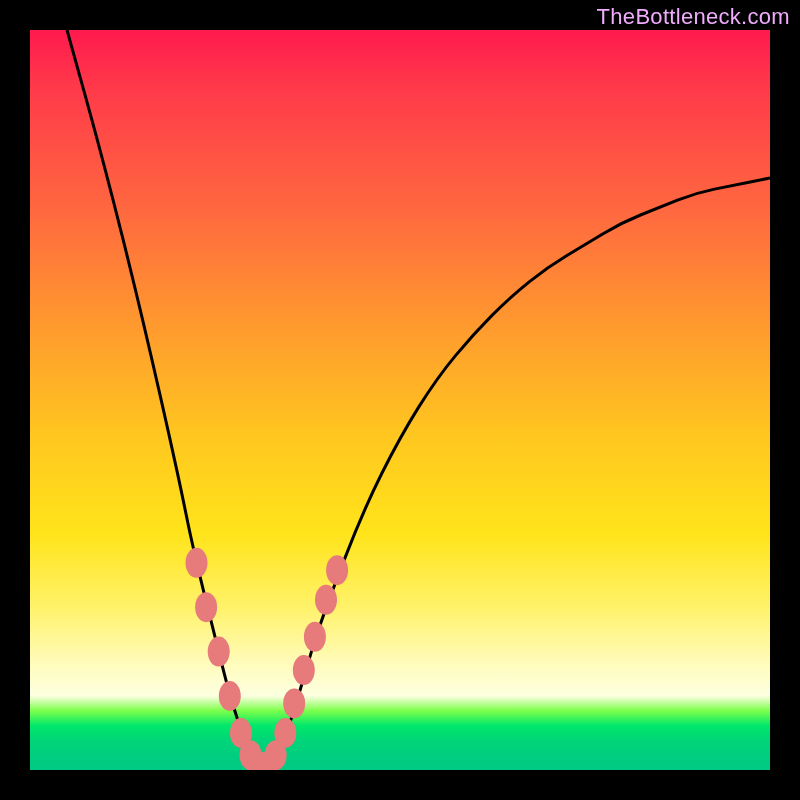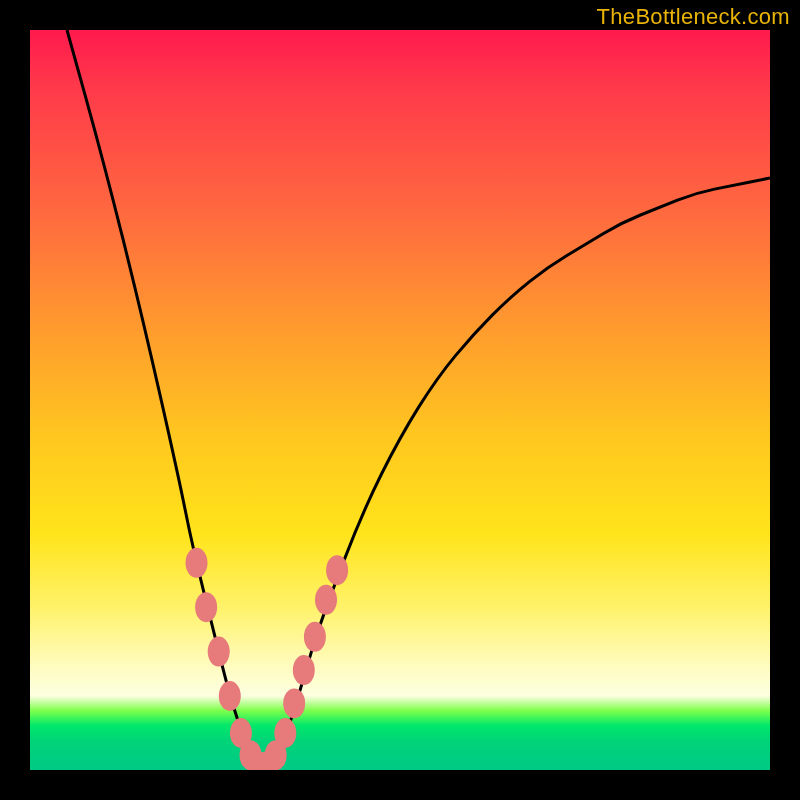--- a/index.html
+++ b/index.html
@@ -39,21 +39,21 @@
         #7bff4a 92%,
         #00e86a 94%,
         #00d478 96%,
         #00c985 100%
       );
   }
   .watermark {
     position: absolute;
     top: 4px;
     right: 10px;
-    color: #eab308;
+    color: #f0abfc;
     font-size: 22px;
     font-weight: 500;
     letter-spacing: 0.3px;
     user-select: none;
   }
   svg.curve {
     position: absolute;
     left: 0;
     top: 0;
     width: 740px;

